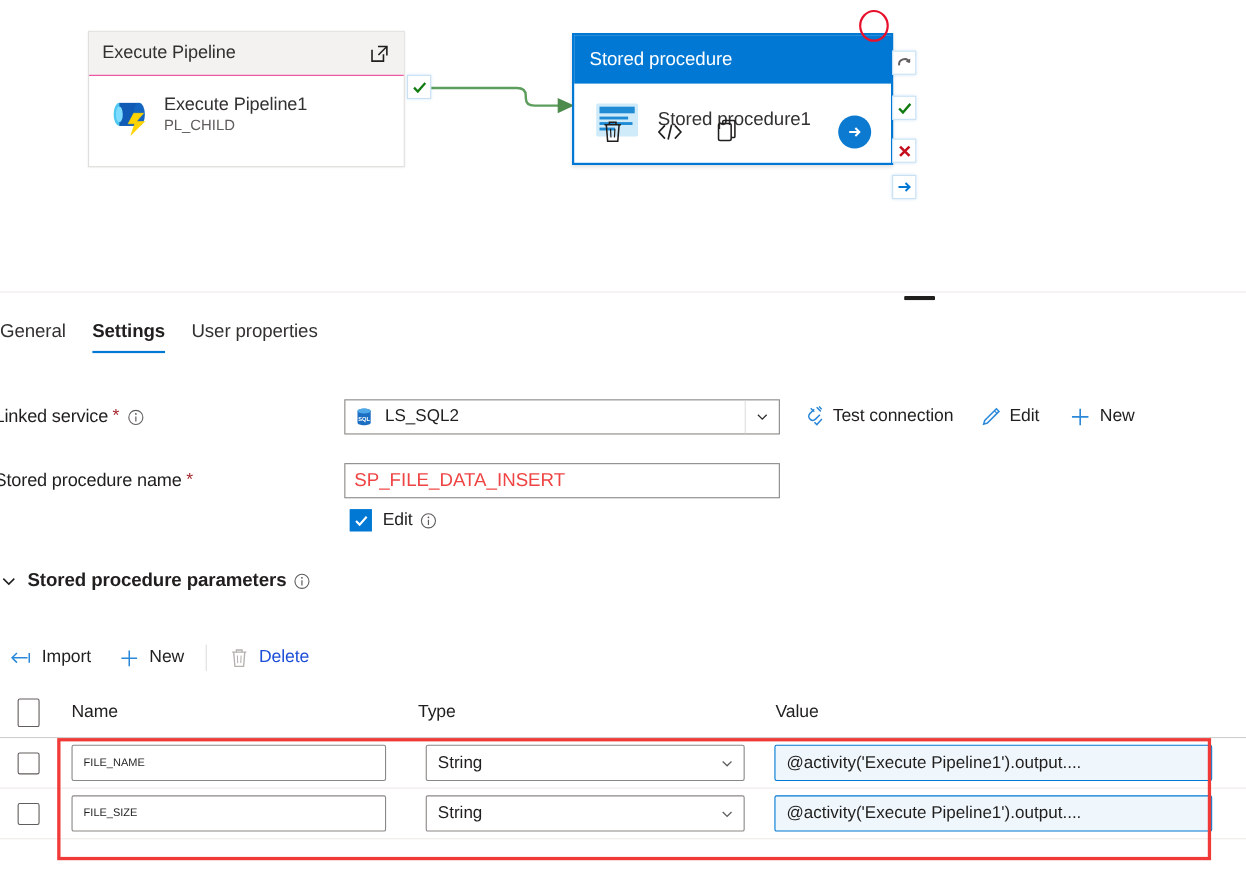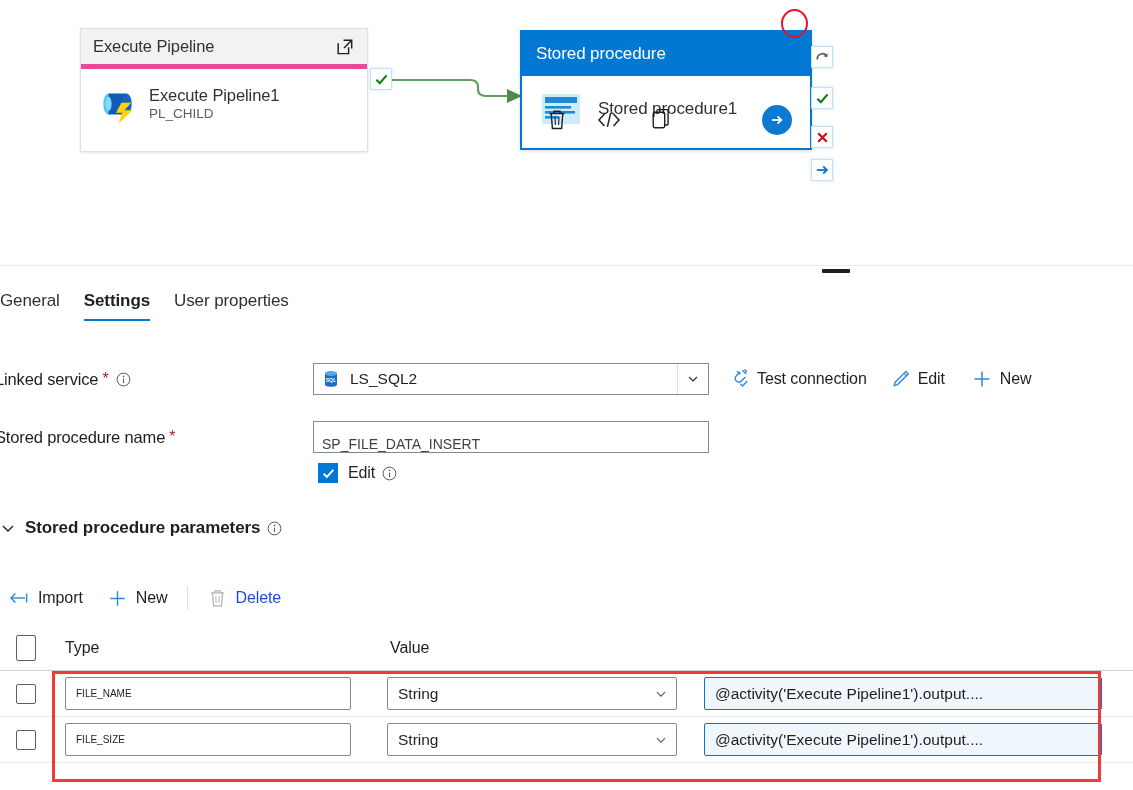--- a/index.html
+++ b/index.html
@@ -35,21 +35,21 @@
   }
   #exec-pipeline-card {
     left: 80px; top: 28px;
     width: 288px; height: 124px;
     border: 1px solid #e1dfdd;
     box-shadow: 0 1px 2px rgba(0,0,0,0.10);
   }
   #exec-pipeline-header {
     height: 40px;
     background: #f3f2f1;
-    border-bottom: 5px solid #ec4899;
+    border-bottom: 1px solid #ec4899;
     display: flex;
     align-items: center;
     padding: 0 12px 0 12px;
     box-sizing: border-box;
   }
   #exec-pipeline-header .ttl {
     font-size: 16.5px;
     color: #323130;
     flex: 1;
     letter-spacing: -0.1px;
@@ -248,24 +248,24 @@
     width: 30px;
     display: flex; align-items: center; justify-content: center;
     border-left: 1px solid #e1dfdd;
   }
   .txtbox {
     box-sizing: border-box;
     border: 1px solid #8a8886;
     background: #ffffff;
     height: 32px;
     display: flex;
-    align-items: flex-end;
+    align-items: center;
     padding: 0 8px;
-    font-size: 14px;
-    color: #404040;
+    font-size: 17px;
+    color: #ef4444;
     cursor: text;
   }
 
   .link-btn {
     display: flex;
     align-items: center;
     cursor: pointer;
     color: #201f1e;
     font-size: 16px;
     letter-spacing: -0.1px;
@@ -689,20 +689,23 @@
       <span class="lbl">Delete</span>
     </div>
   </div>
 
   <div id="param-table">
 
     <div class="ptrow" id="ptheader">
       <div class="ptcell-check">
         <div class="cbx-hdr"></div>
       </div>
+      <div class="ptcell-name">
+        <span class="colhead">Name</span>
+      </div>
       <div class="ptcell-type">
         <span class="colhead">Type</span>
       </div>
       <div class="ptcell-value">
         <span class="colhead">Value</span>
       </div>
     </div>
 
     <div class="ptrow">
       <div class="ptcell-check">

